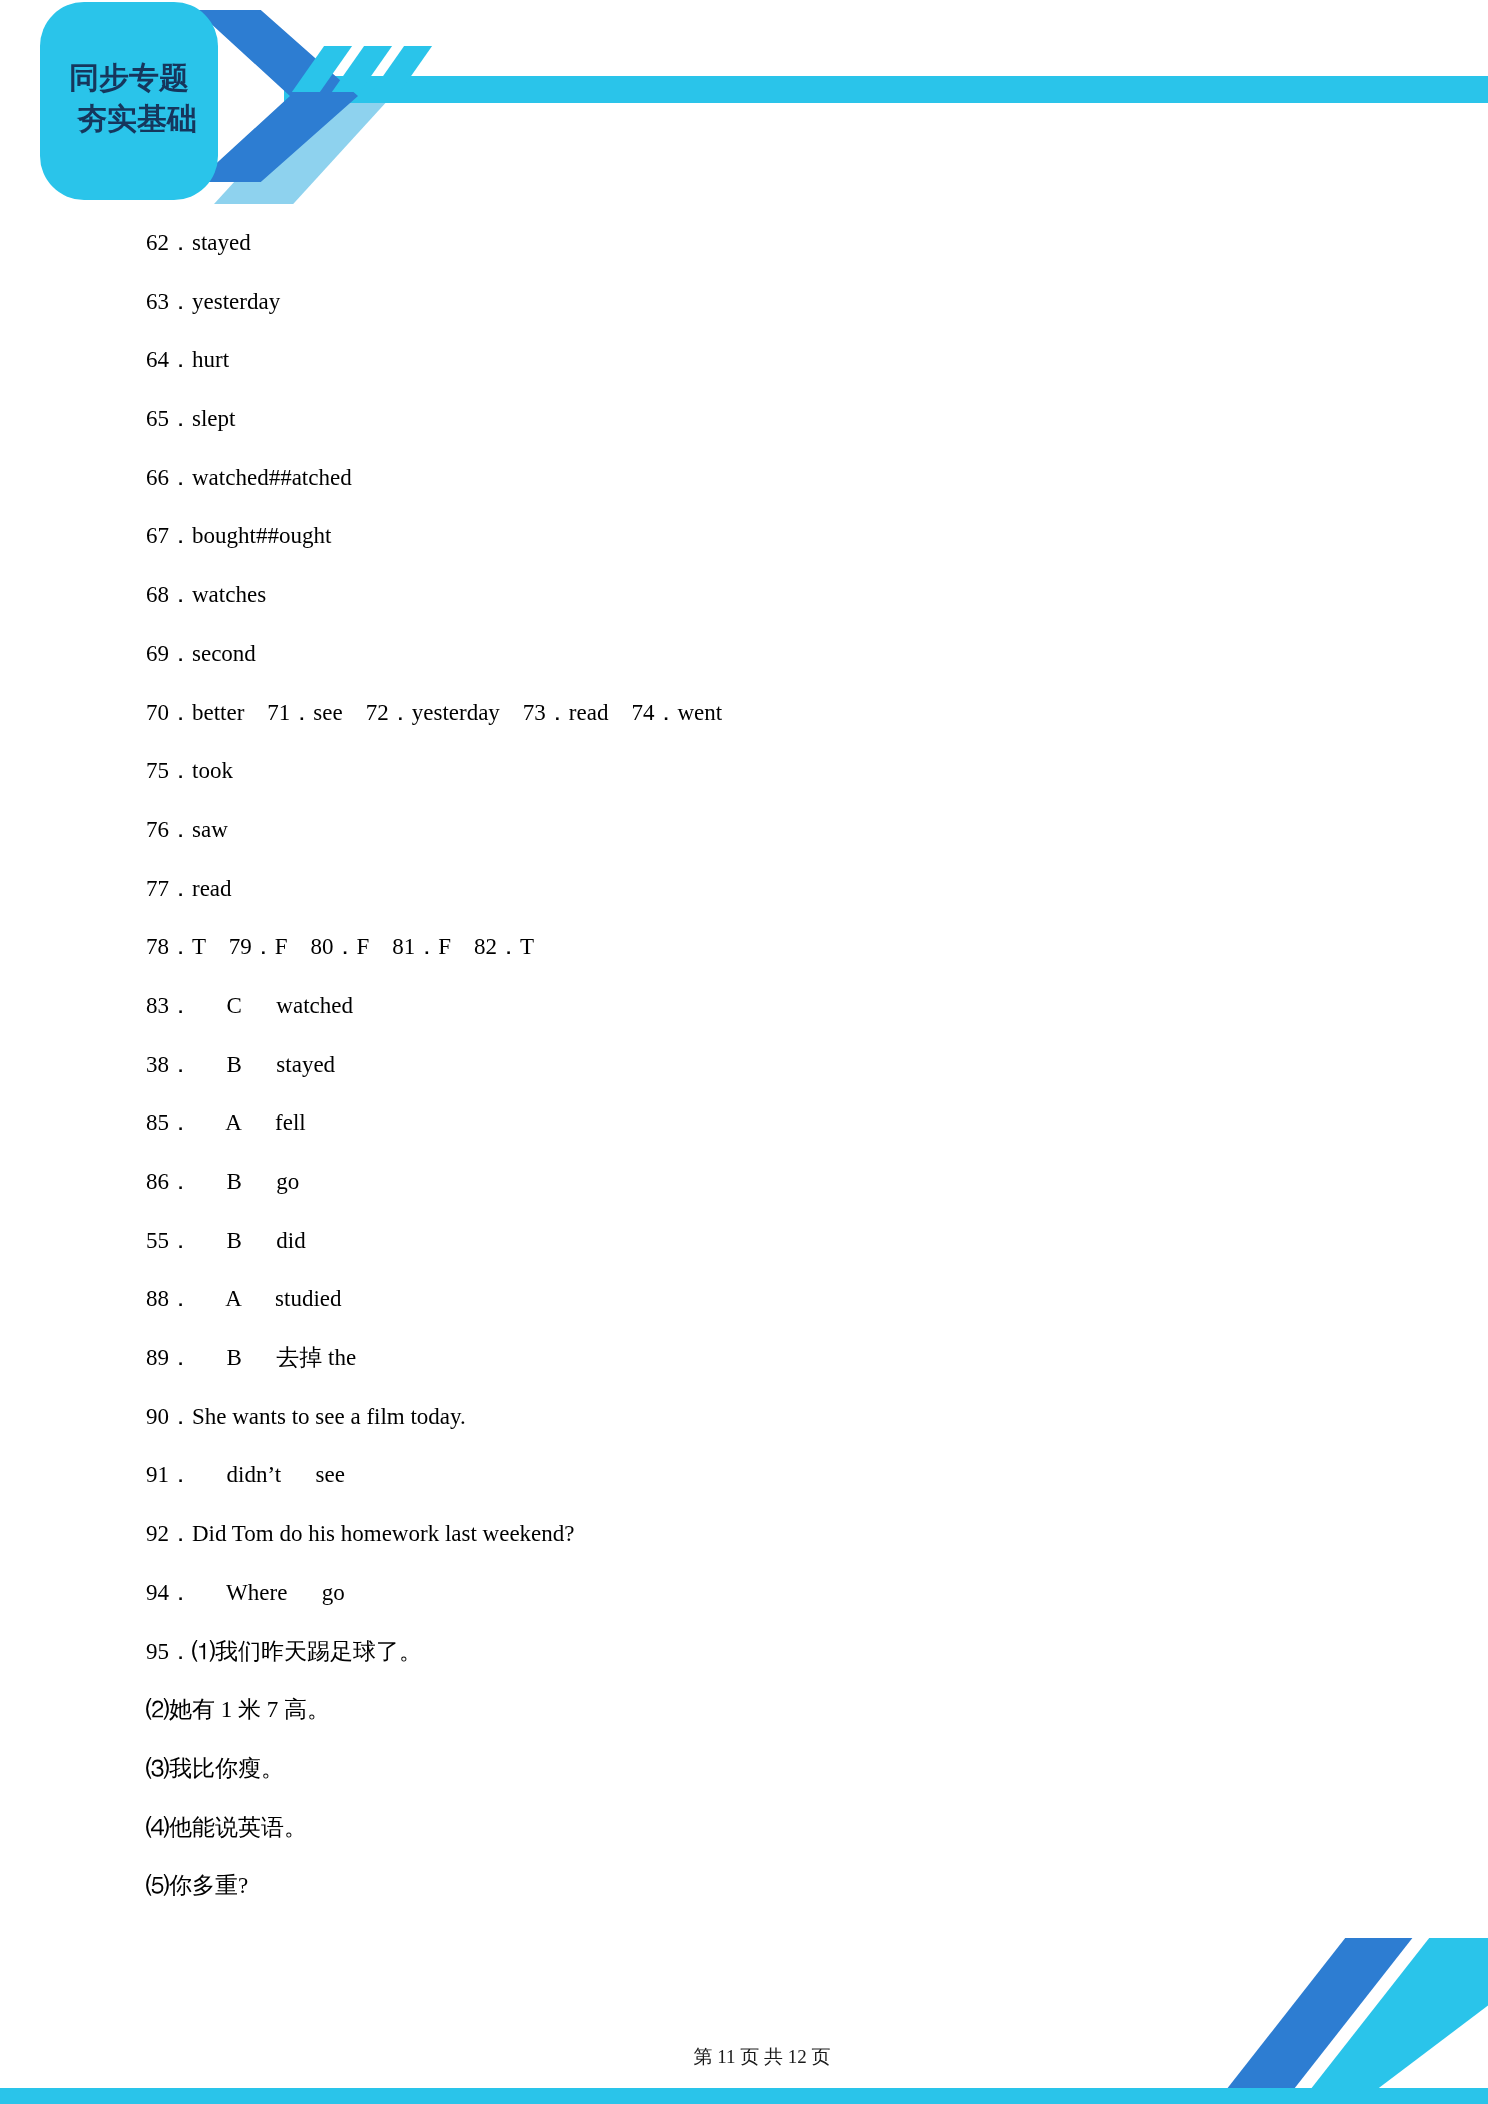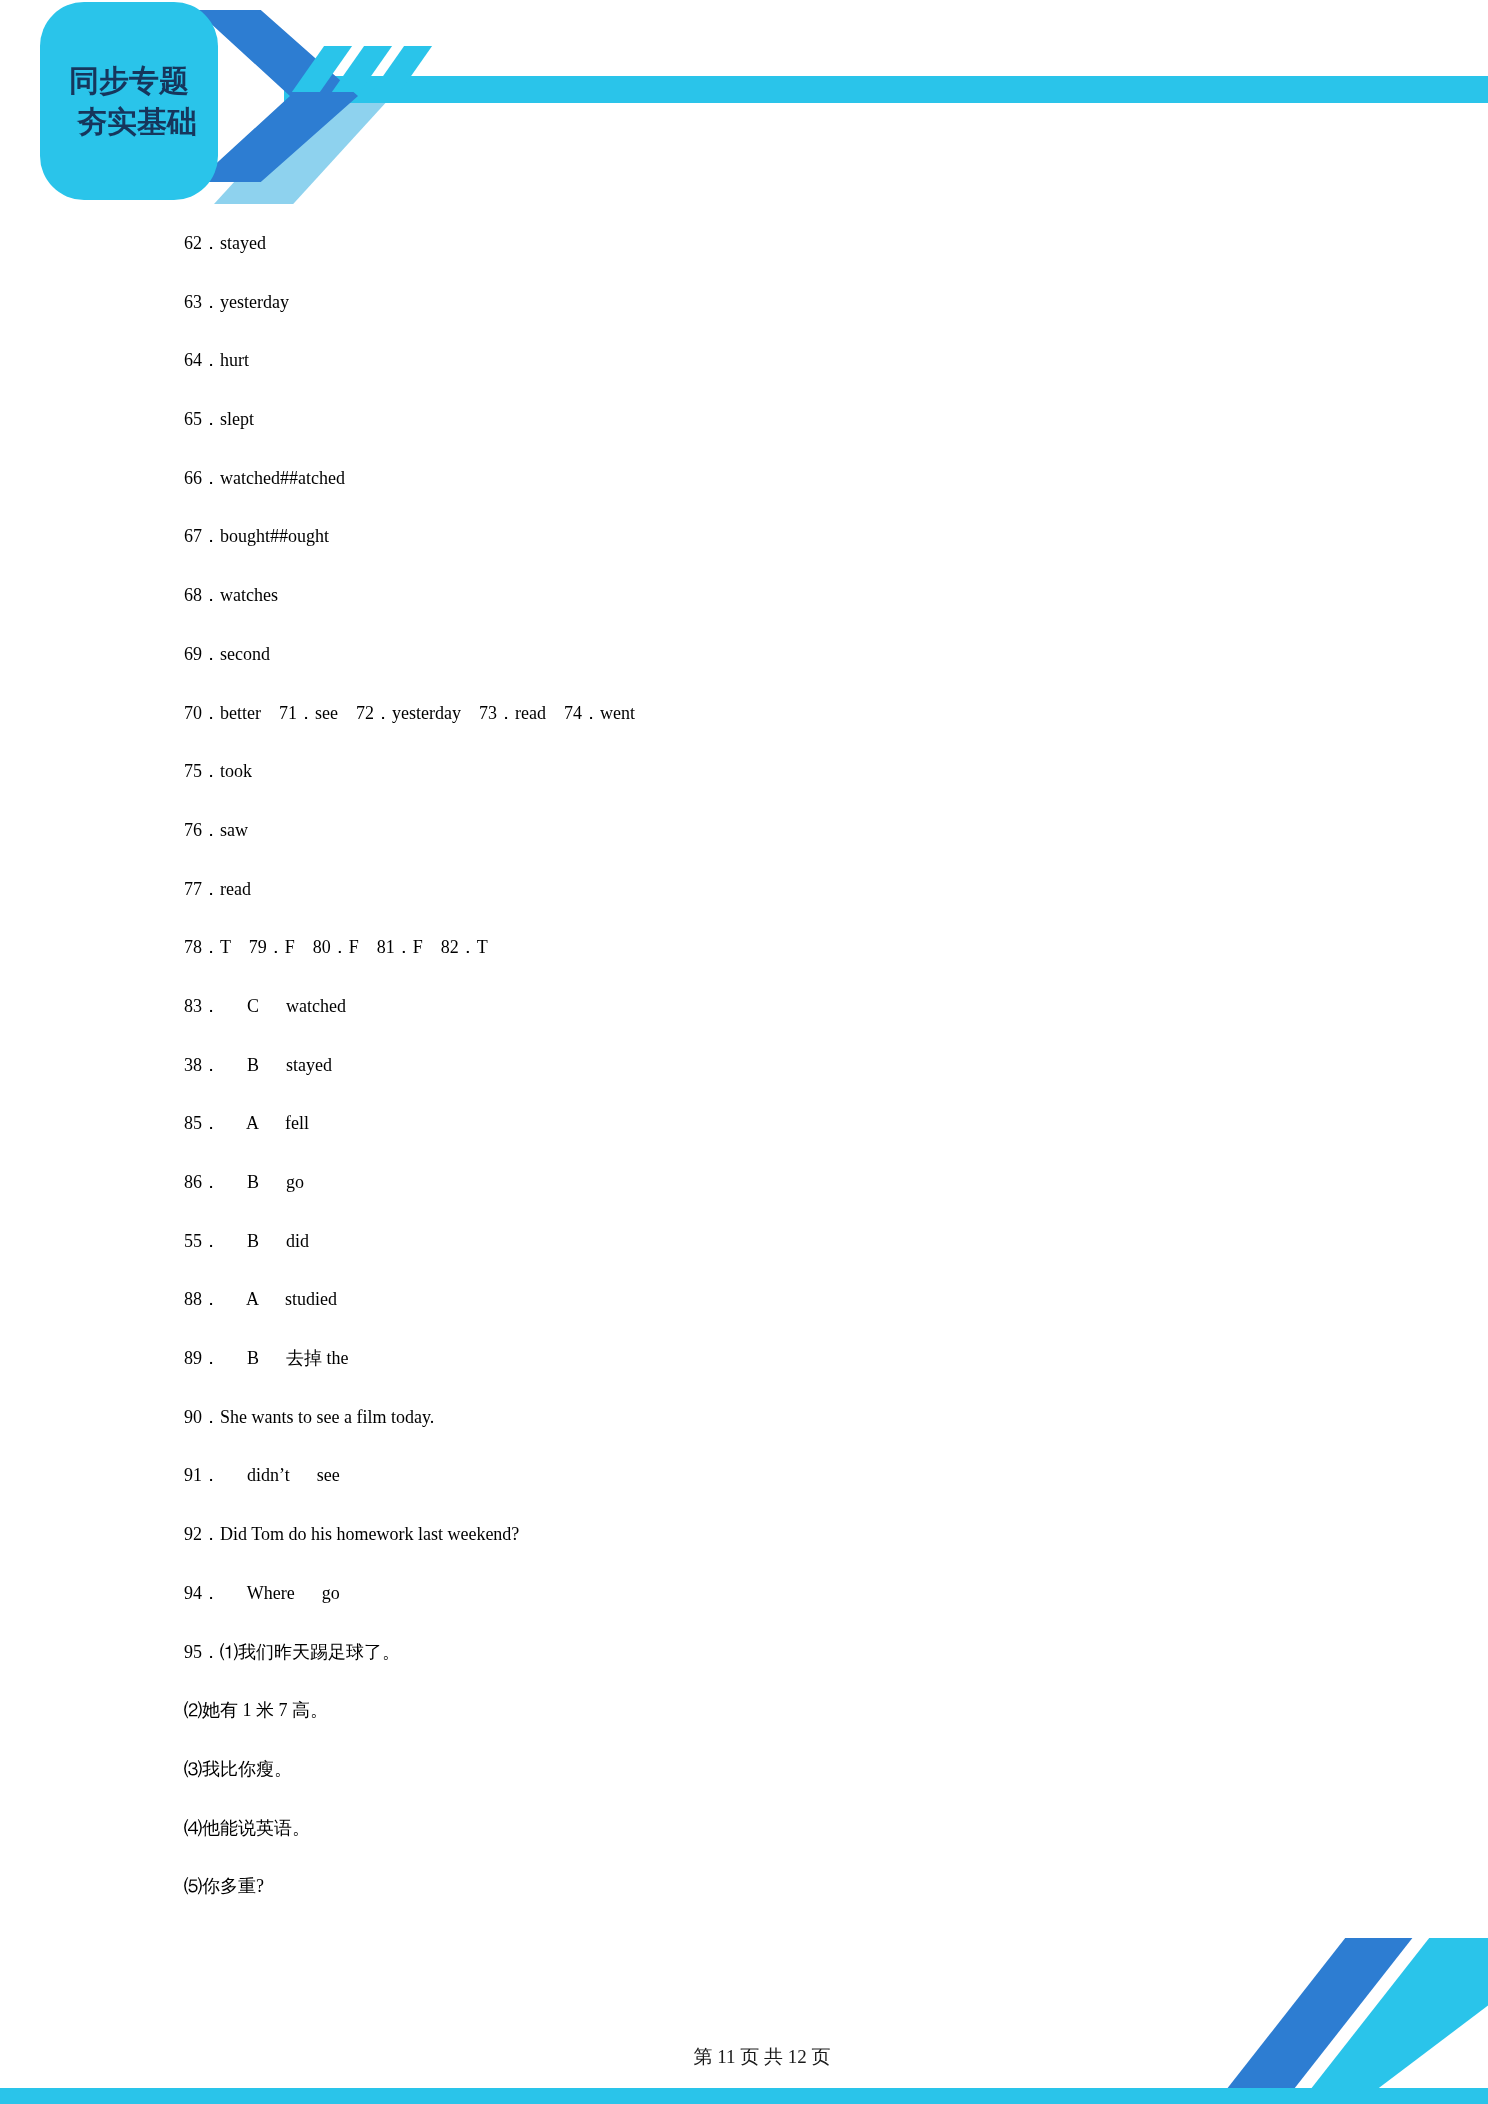--- a/index.html
+++ b/index.html
@@ -19,21 +19,21 @@
     left: 40px; top: 2px;
     width: 178px; height: 198px;
     background: var(--cyan, #2ac4ea);
     border-radius: 44px;
     z-index: 3;
     display: flex; flex-direction: column;
     justify-content: center; align-items: center;
     gap: 8px;
   }
   .badge .badge-text {
-    font-family: Liberation Serif, serif;
+    font-family: Liberation Mono, monospace;
     font-weight: bold;
     font-size: 30px;
     color: var(--badge_text, #16365c);
     line-height: 1.1;
   }
   .badge .line2 { transform: translateX(8px); }
 
   .chevron {
     position: absolute;
     left: 196px; top: 10px;
@@ -72,23 +72,22 @@
 
   
   .content {
     position: absolute;
     top: 214px; left: 146px; right: 40px;
     z-index: 4;
   }
   .line {
     height: 58.7px;
     line-height: 58.7px;
-    font-size: 18px;
+    font-size: 23px;
     white-space: pre;
-    margin-left: 38px;
   }
 
   
   .footer {
     position: absolute;
     left: 0; right: 0; bottom: 34px;
     text-align: center;
     font-size: 19px;
     color: #1a1a1a;
     z-index: 4;

